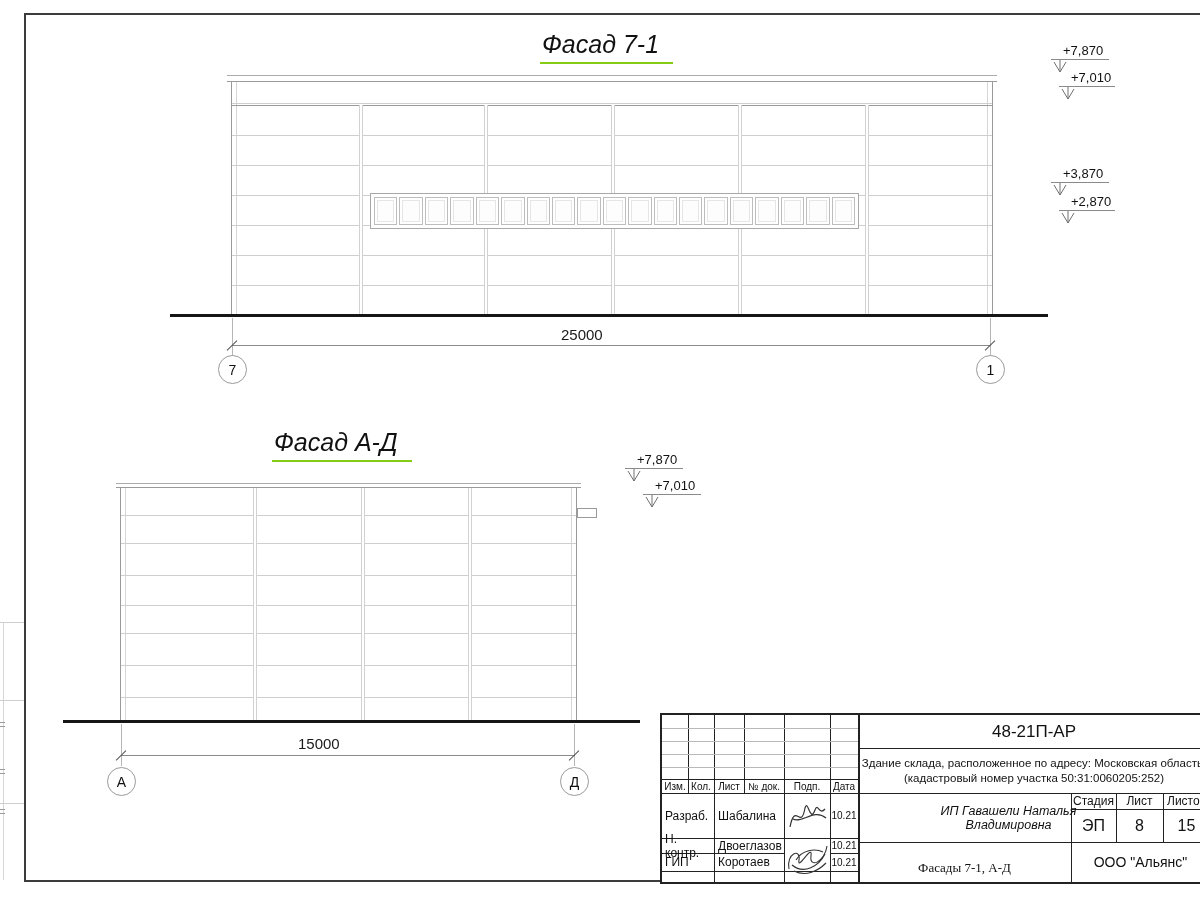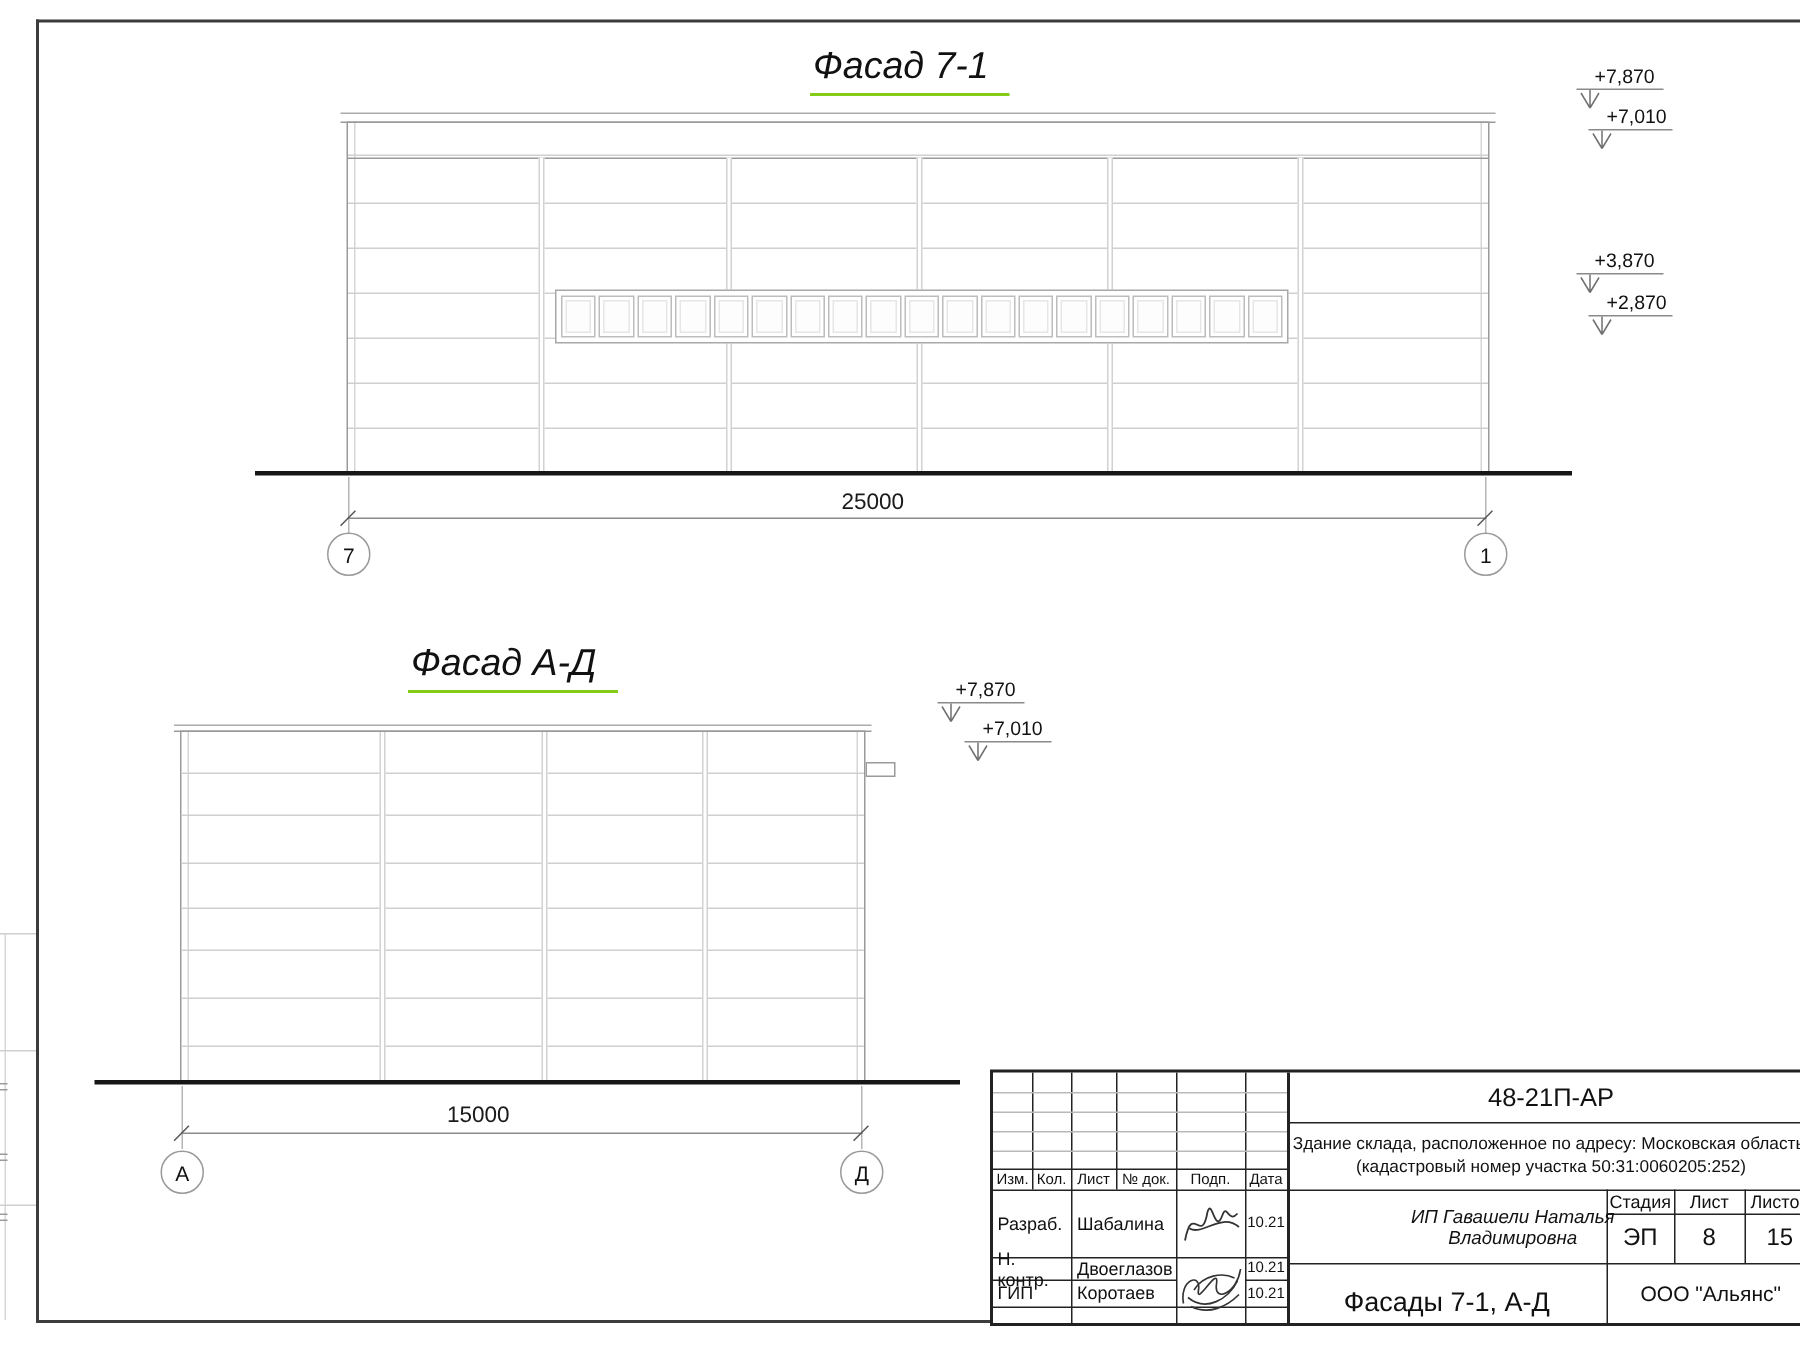--- a/index.html
+++ b/index.html
@@ -256,17 +256,17 @@
       <div style="white-space:nowrap;">Здание склада, расположенное по адресу: Московская область,</div>
       <div style="white-space:nowrap;">(кадастровый номер участка 50:31:0060205:252)</div>
     </div>
     <div class="cell" style="left:196px;top:78px;width:213px;height:49px;font-size:12.5px;font-style:italic;margin-left:44px;">ИП Гавашели Наталья Владимировна</div>
     <div class="cell" style="left:409px;top:78px;width:45px;height:16px;font-size:12px;">Стадия</div>
     <div class="cell" style="left:454px;top:78px;width:47px;height:16px;font-size:12px;">Лист</div>
     <div class="cell" style="left:501px;top:78px;width:47px;height:16px;font-size:12px;">Листов</div>
     <div class="cell" style="left:409px;top:94px;width:45px;height:33px;font-size:16px;">ЭП</div>
     <div class="cell" style="left:454px;top:94px;width:47px;height:33px;font-size:16px;">8</div>
     <div class="cell" style="left:501px;top:94px;width:47px;height:33px;font-size:16px;">15</div>
-    <div class="cell" style="left:196px;top:127px;width:213px;height:52px;font-size:18px;">Фасады 7-1, А-Д</div>
+    <div class="cell" style="left:196px;top:127px;width:213px;height:52px;font-size:13px;font-family:Liberation Serif, serif;">Фасады 7-1, А-Д</div>
     <div class="cell" style="left:409px;top:127px;width:139px;height:40px;font-size:14px;">ООО "Альянс"</div>
   </div>
 
 </div>
 
 </body></html>

